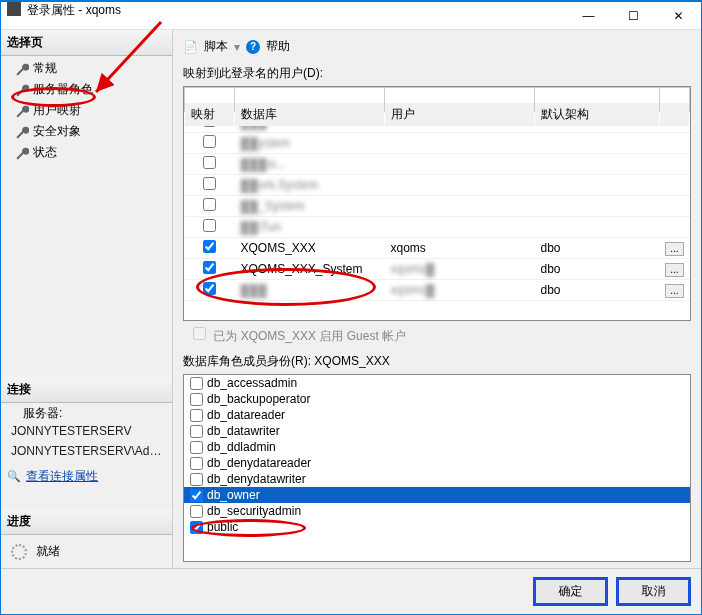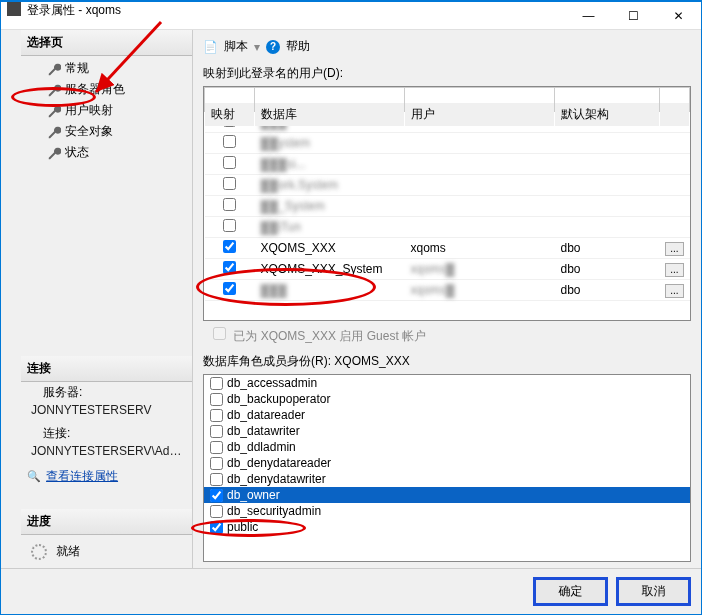--- a/index.html
+++ b/index.html
@@ -1,24 +1,24 @@
 <!DOCTYPE html>
 <html><head>
 <meta charset="utf-8">
 <style>
   * { box-sizing: border-box; margin: 0; padding: 0; font-family: "Microsoft YaHei", "SimSun", Arial, sans-serif; font-size: 12px; }
   .window { width: 702px; height: 615px; background: #f0f0f0; border: 1px solid #0078d7; border-top: 2px solid #0078d7; display: flex; flex-direction: column; position: relative; }
   .titlebar { height: 28px; background: #fff; display: flex; align-items: flex-start; padding: 0 0 0 6px; border-bottom: 1px solid #e0e0e0; }
   .titlebar .icon { width: 14px; height: 14px; background: #444; margin-right: 6px; }
   .titlebar .title { flex: 1; }
   .winbtn { width: 45px; height: 28px; display: flex; align-items: center; justify-content: center; }
-  .body { flex: 1; display: flex; overflow: hidden; background: #22c55e; margin-left: 20px; }
+  .body { flex: 1; display: flex; overflow: hidden; background: #22c55e; }
   .sidebar { width: 172px; background: #f0f0f0; border-right: 1px solid #ccc; display: flex; flex-direction: column; }
   .sidepanel-header { background: linear-gradient(#f5f5f5,#e5e5e5); border-bottom: 1px solid #bbb; padding: 4px 6px; font-weight: bold; }
-  .sideitems { padding: 2px 12px; }
+  .sideitems { padding: 2px 0; }
   .sideitem { display: flex; align-items: center; padding: 2px 6px 2px 14px; gap: 4px; cursor: default; }
   .sideitem .wrench { width: 14px; height: 14px; display: inline-block; }
   .sideitem .wrench svg { width: 14px; height: 14px; }
   .sidelabel { padding: 2px 6px 2px 22px; }
   .sidevalue { padding: 0 6px 6px 10px; color: #222; white-space: nowrap; overflow: hidden; text-overflow: ellipsis; }
   .sidelink { color: #0645ad; text-decoration: underline; padding-left: 24px; display: block; }
   .spinner { display:inline-block; width:16px; height:16px; border:2px dotted #999; border-radius:50%; margin-right:6px; vertical-align:middle;}
   .main { flex: 1; padding: 6px 10px 6px 10px; display: flex; flex-direction: column; overflow: hidden; background: #f0f0f0; }
   .toolbar { display: flex; align-items: center; gap: 6px; padding: 2px 0 8px 0; }
   .toolbar .sep { color: #888; }
@@ -92,21 +92,20 @@
               </svg></span>
             <span>状态</span>
           </div>
         </div>
 
       <div style="flex:1"></div>
 
       <div class="sidepanel-header">连接</div>
       <div class="sidelabel">服务器:</div>
       <div class="sidevalue">JONNYTESTERSERV</div>
-      <div class="sidelabel">连接:</div>
       <div class="sidevalue">JONNYTESTERSERV\Administrat</div>
       <div style="padding:4px 6px">
         <span style="font-size:11px">🔍</span>
         <a href="#" class="sidelink" style="display:inline;padding-left:2px">查看连接属性</a>
       </div>
       <div style="height:20px"></div>
       <div class="sidepanel-header">进度</div>
       <div style="padding:8px 10px">
         <span class="spinner"></span>
         <span>就绪</span>

